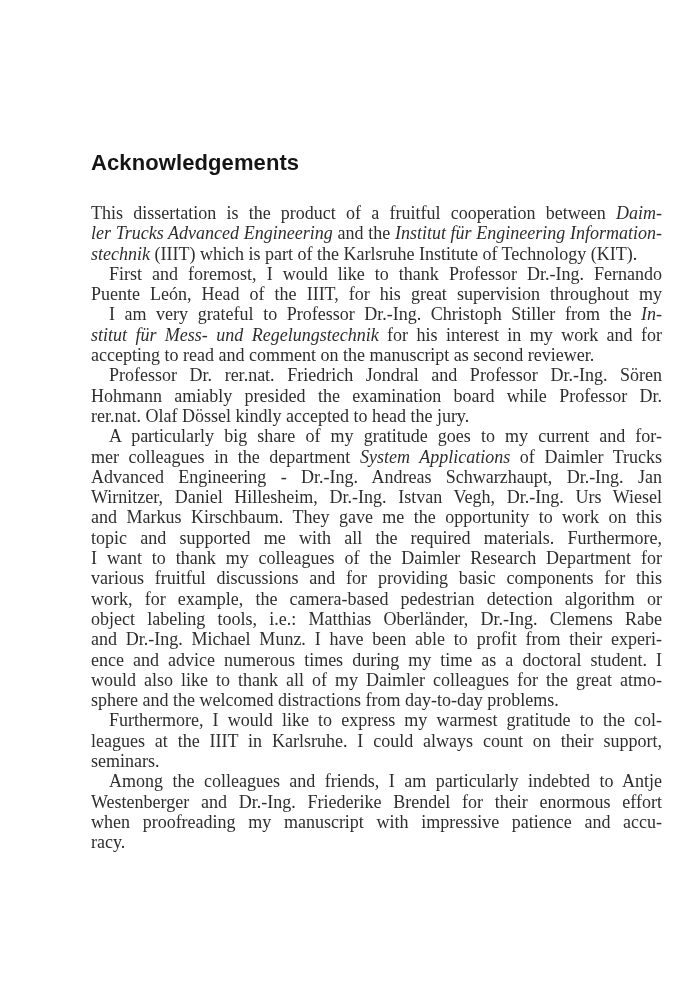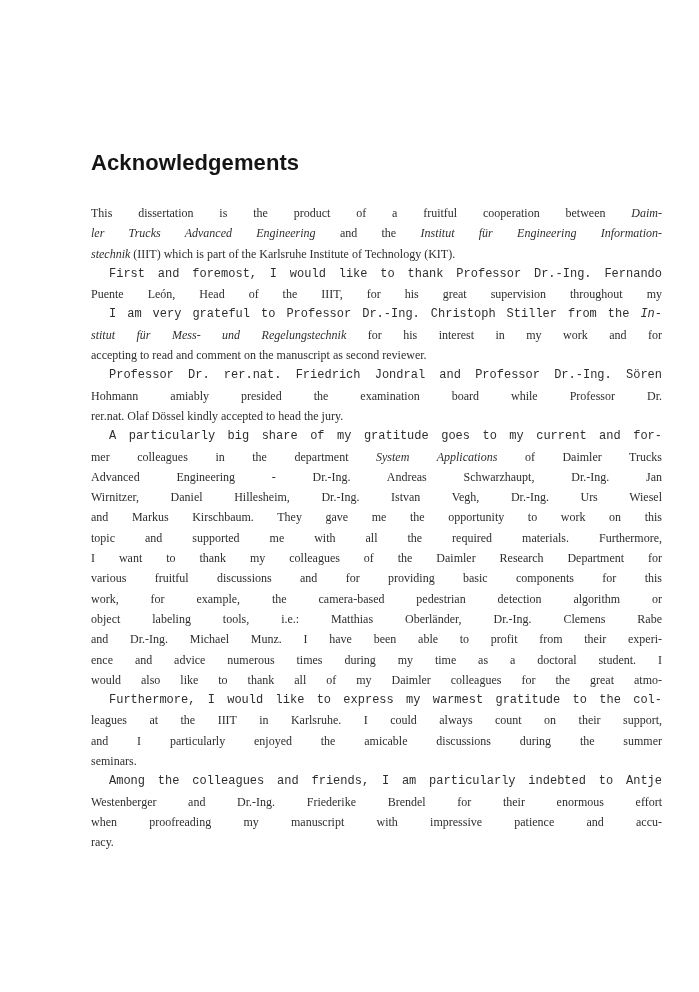--- a/index.html
+++ b/index.html
@@ -31,38 +31,37 @@
     margin: 0 0 27px 0;
     font-family: "Liberation Sans", "DejaVu Sans", sans-serif;
     font-weight: 700;
     font-size: 22px;
     line-height: 26px;
     letter-spacing: 0.1px;
     color: var(--heading);
   }
   .body-text {
     font-family: "Liberation Serif", "DejaVu Serif", serif;
-    font-size: 12px;
+    font-size: 18px;
     line-height: 20.3px;
     color: var(--text);
   }
   p.paragraph { margin: 0; padding: 0; }
   .line {
     display: block;
     text-align: justify;
     text-align-last: justify;
     white-space: normal;
   }
   .line.last {
     text-align: left;
     text-align-last: left;
   }
   p.paragraph.indent .line:first-child {
     padding-left: 18px;
-    font-family: Liberation Mono, monospace;
   }
   .line em { font-style: italic; }
 </style>
 </head>
 <body>
 
 <div class="page">
   <div class="content">
     <h1 class="title">Acknowledgements</h1>
     <div class="body-text" id="paragraphs">
@@ -92,25 +91,25 @@
           <span class="line"><span>Wirnitzer, Daniel Hillesheim, Dr.-Ing. Istvan Vegh, Dr.-Ing. Urs Wiesel</span></span>
           <span class="line"><span>and Markus Kirschbaum. They gave me the opportunity to work on this</span></span>
           <span class="line"><span>topic and supported me with all the required materials. Furthermore,</span></span>
           <span class="line"><span>I want to thank my colleagues of the Daimler Research Department for</span></span>
           <span class="line"><span>various fruitful discussions and for providing basic components for this</span></span>
           <span class="line"><span>work, for example, the camera-based pedestrian detection algorithm or</span></span>
           <span class="line"><span>object labeling tools, i.e.: Matthias Oberländer, Dr.-Ing. Clemens Rabe</span></span>
           <span class="line"><span>and Dr.-Ing. Michael Munz. I have been able to profit from their experi-</span></span>
           <span class="line"><span>ence and advice numerous times during my time as a doctoral student. I</span></span>
           <span class="line"><span>would also like to thank all of my Daimler colleagues for the great atmo-</span></span>
+          <span class="line last"><span>sphere and the welcomed distractions from day-to-day problems.</span></span>
         </p>
         <p class="paragraph indent">
           <span class="line"><span>Furthermore, I would like to express my warmest gratitude to the col-</span></span>
           <span class="line"><span>leagues at the IIIT in Karlsruhe. I could always count on their support,</span></span>
-          <span class="line"><span>and I particularly enjoyed the amicable discussions during the summer</span></span>
           <span class="line last"><span>seminars.</span></span>
         </p>
         <p class="paragraph indent">
           <span class="line"><span>Among the colleagues and friends, I am particularly indebted to Antje</span></span>
           <span class="line"><span>Westenberger and Dr.-Ing. Friederike Brendel for their enormous effort</span></span>
           <span class="line"><span>when proofreading my manuscript with impressive patience and accu-</span></span>
           <span class="line last"><span>racy.</span></span>
         </p>
       </div>
   </div>

